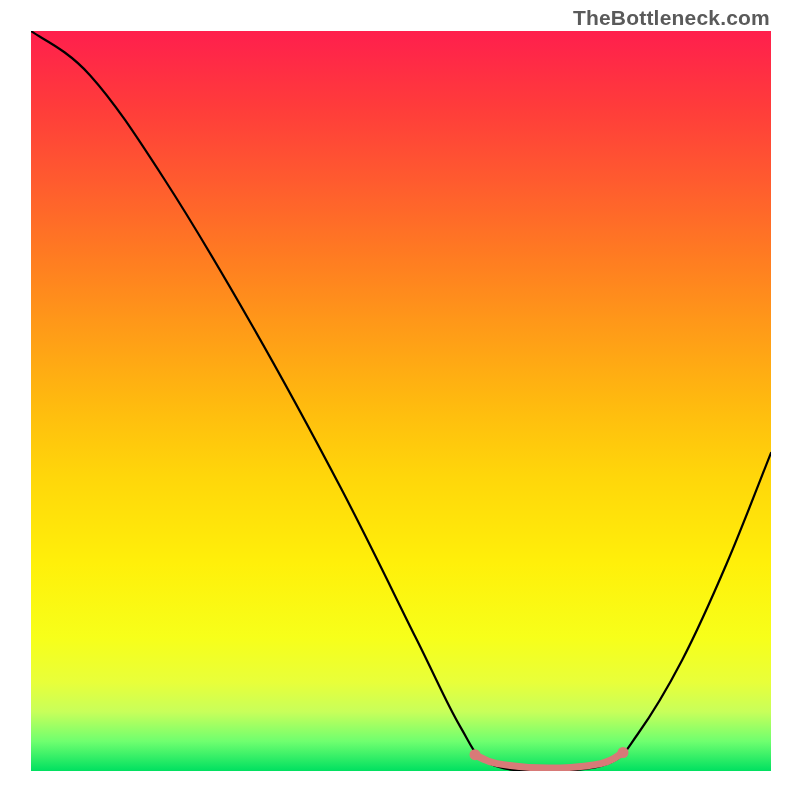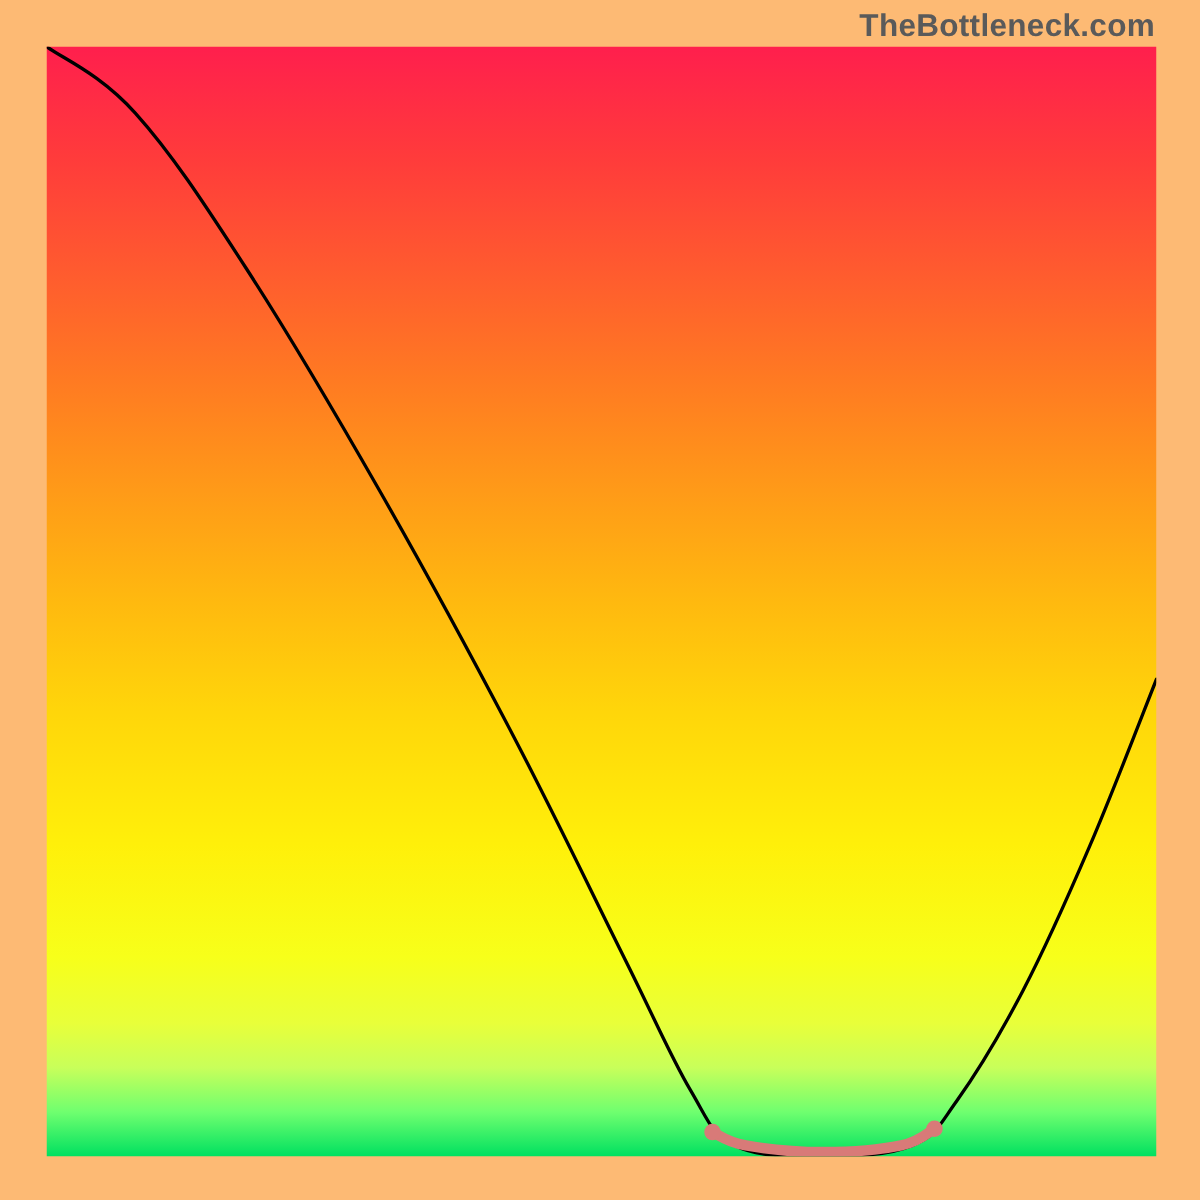--- a/index.html
+++ b/index.html
@@ -1,21 +1,21 @@
 <!DOCTYPE html>
 <html><head>
 <meta charset="utf-8">
 <style>
   * { margin: 0; padding: 0; box-sizing: border-box; }
   html, body { width: 800px; height: 800px; overflow: hidden; background: #000; }
   .chart-container {
     position: relative;
     width: 800px;
     height: 800px;
-    background: #fdba74;
+    background: #ffffff;
   }
   .plot-area {
     position: absolute;
     left: 31px;
     top: 31px;
     width: 740px;
     height: 740px;
     overflow: hidden;
   }
   .gradient-bg {

